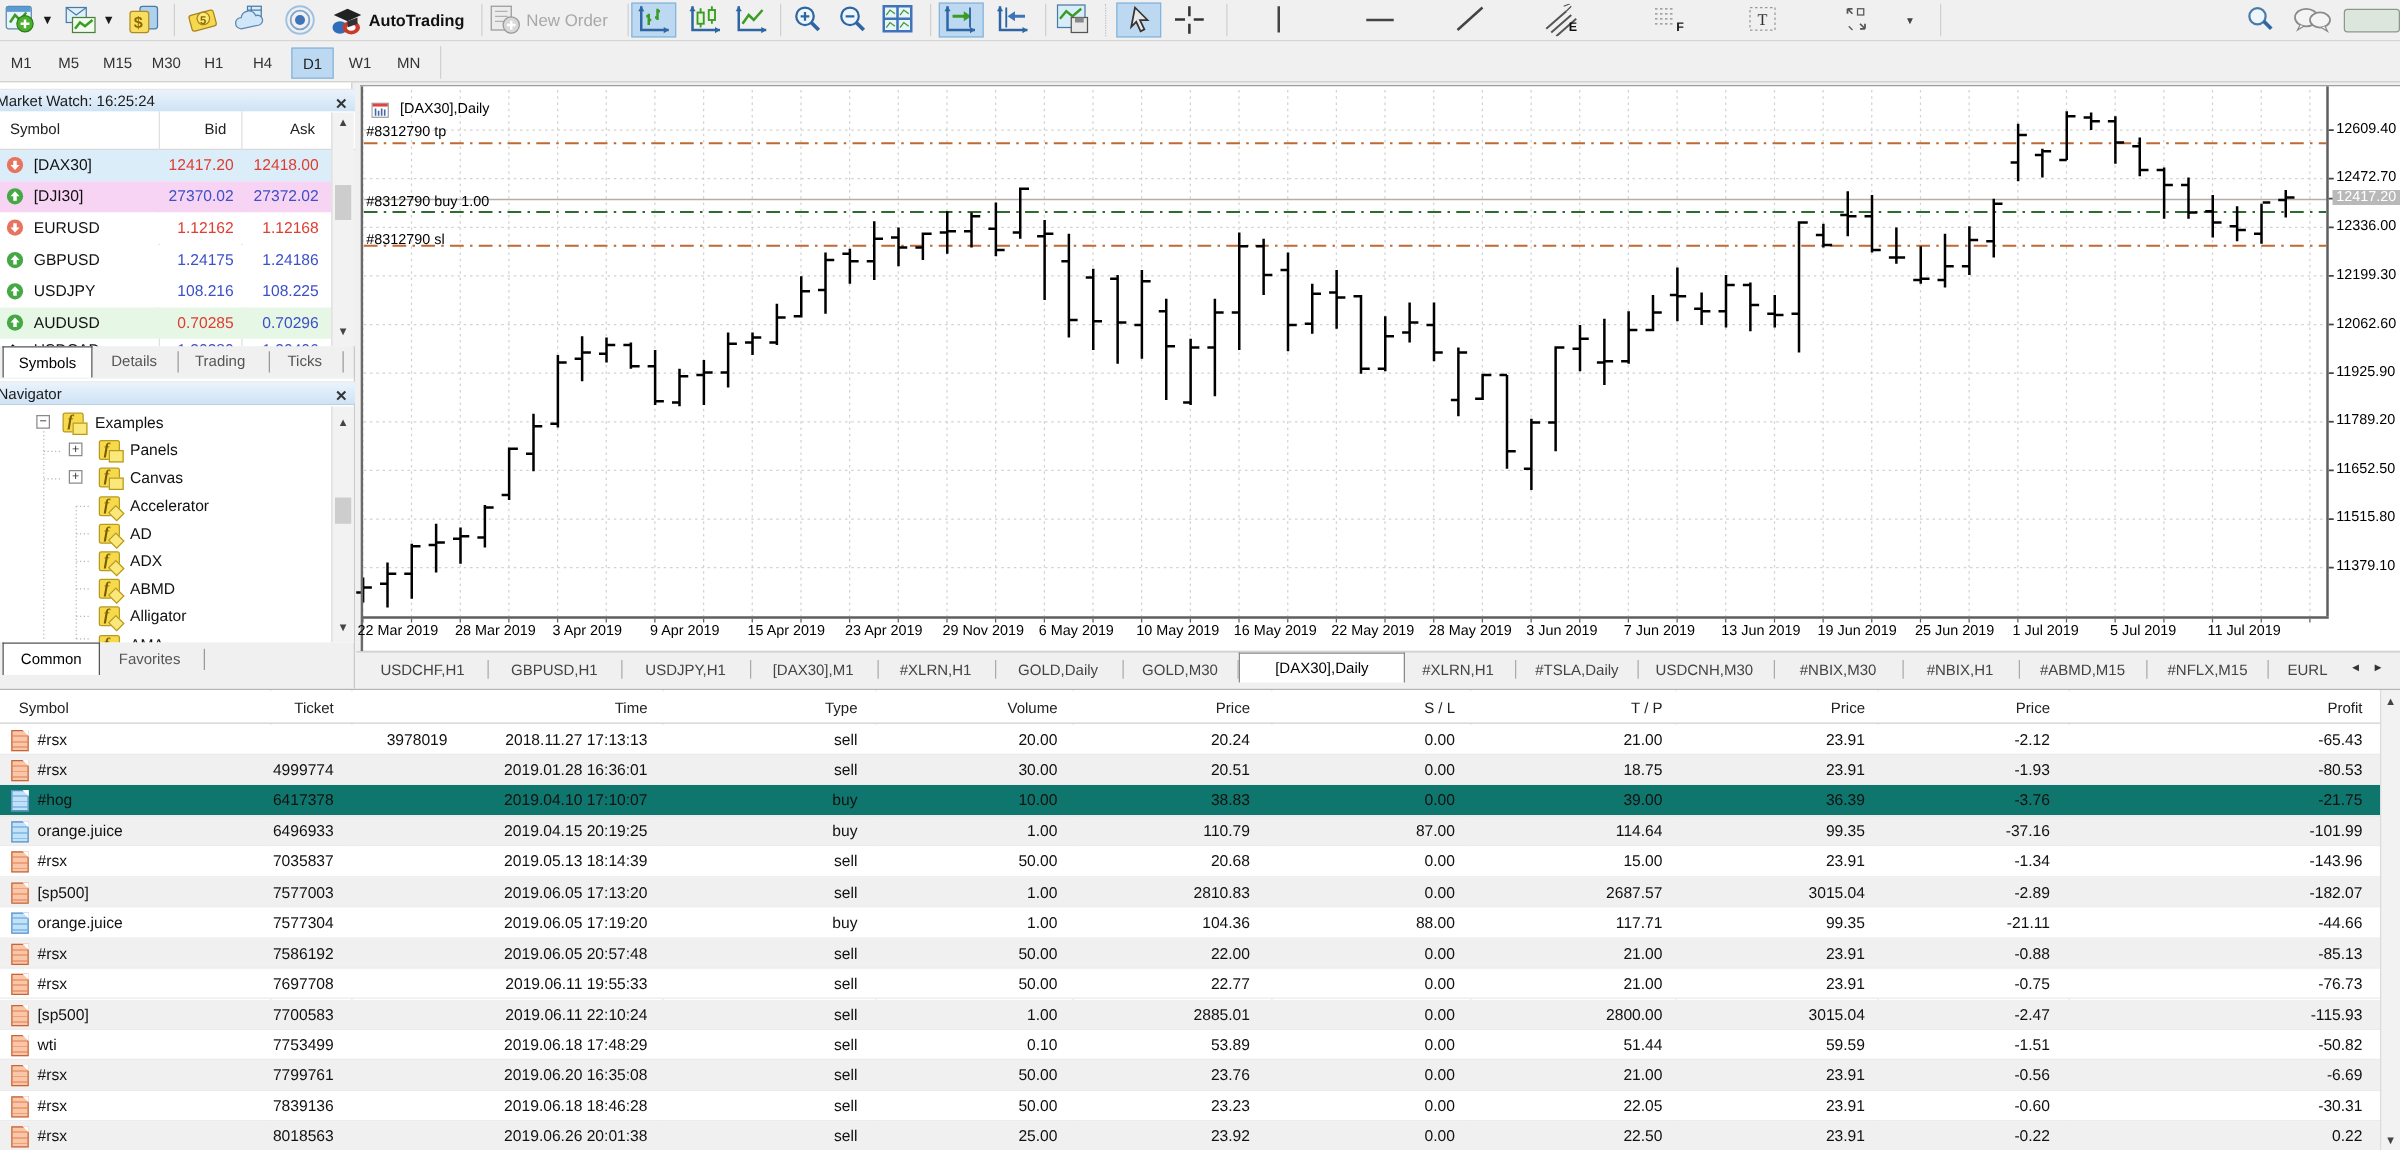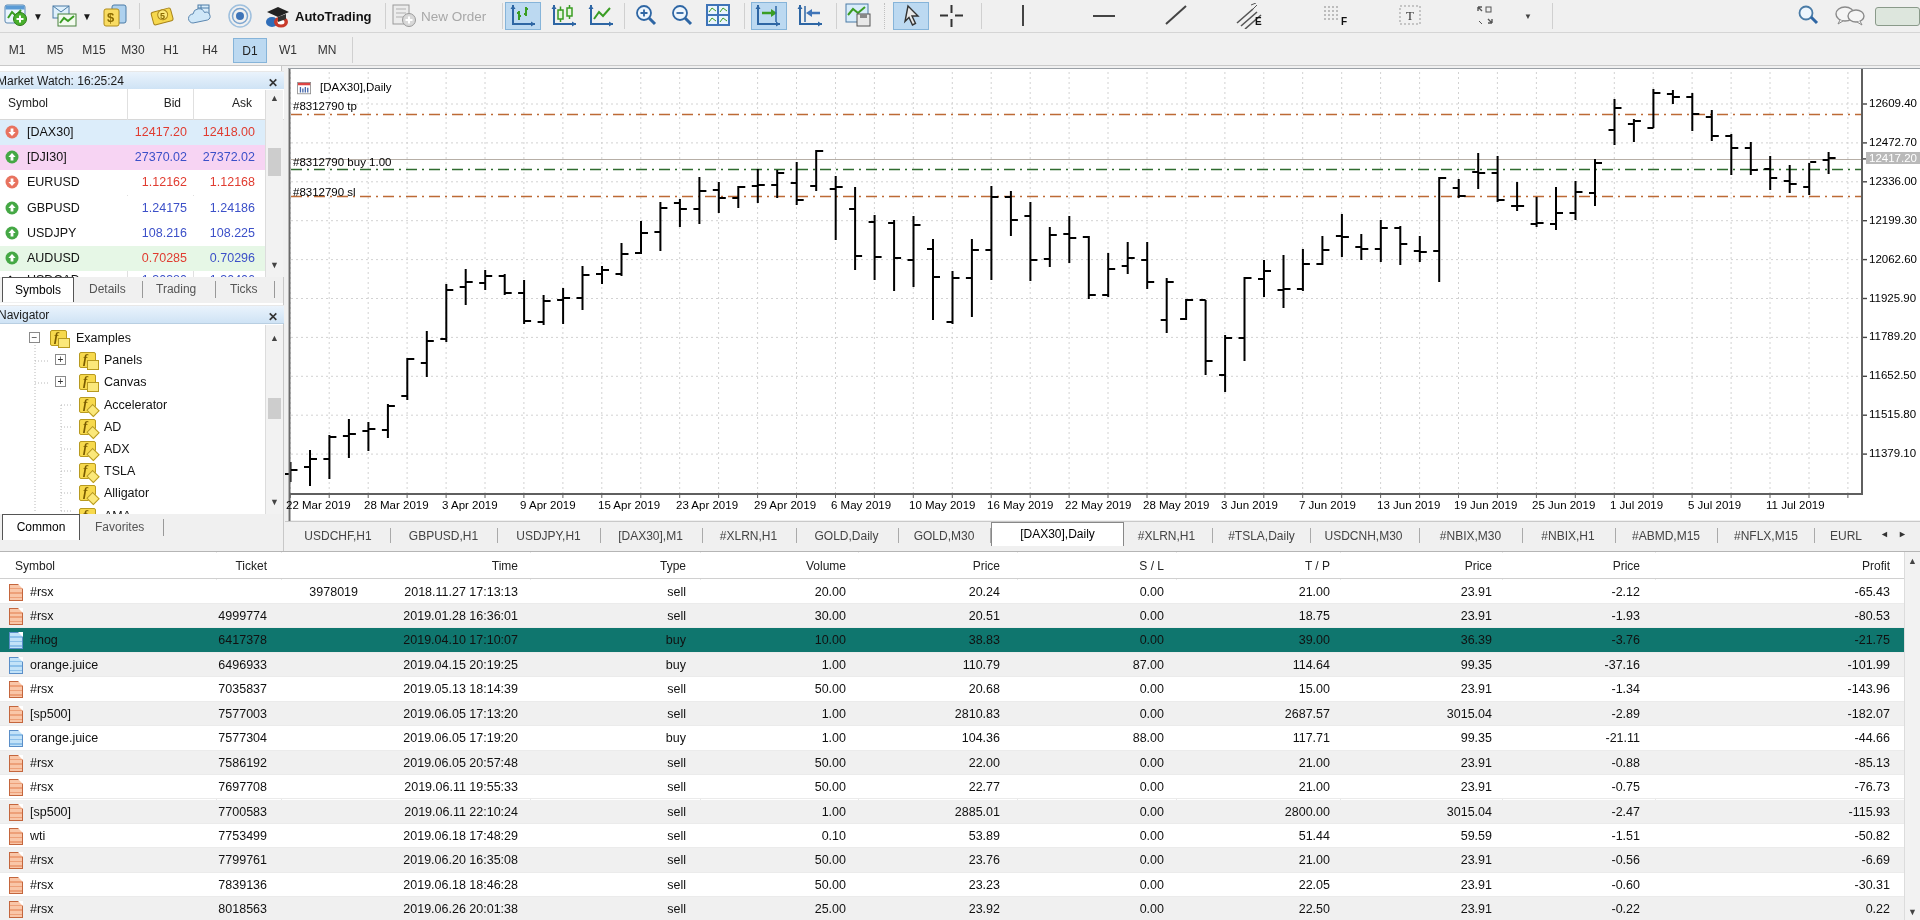--- a/index.html
+++ b/index.html
@@ -391,21 +391,21 @@
 <div class="ntrow" style="top:416.79999999999995px">
         <span class="nfico" style="left:79px"></span>
         <span class="ntxt" style="left:104px">AD</span>
       </div>
 <div class="ntrow" style="top:438.99999999999994px">
         <span class="nfico" style="left:79px"></span>
         <span class="ntxt" style="left:104px">ADX</span>
       </div>
 <div class="ntrow" style="top:461.19999999999993px">
         <span class="nfico" style="left:79px"></span>
-        <span class="ntxt" style="left:104px">TSLA</span>
+        <span class="ntxt" style="left:104px">ABMD</span>
       </div>
 <div class="ntrow" style="top:483.3999999999999px">
         <span class="nfico" style="left:79px"></span>
         <span class="ntxt" style="left:104px">Alligator</span>
       </div>
 <div class="ntrow" style="top:505.5999999999999px">
         <span class="nfico" style="left:79px"></span>
         <span class="ntxt" style="left:104px">AMA</span>
       </div>
 </div>
@@ -557,21 +557,21 @@
 <div class="plbl" style="top:369px">11652.50</div>
 <div class="plbl" style="top:408px">11515.80</div>
 <div class="plbl" style="top:447px">11379.10</div>
 <div class="plbl cur" style="top:152px">12417.20</div>
 <div class="dlbl" style="left:286px">22 Mar 2019</div>
 <div class="dlbl" style="left:364px">28 Mar 2019</div>
 <div class="dlbl" style="left:442px">3 Apr 2019</div>
 <div class="dlbl" style="left:520px">9 Apr 2019</div>
 <div class="dlbl" style="left:598px">15 Apr 2019</div>
 <div class="dlbl" style="left:676px">23 Apr 2019</div>
-<div class="dlbl" style="left:754px">29 Apr 2019</div>
+<div class="dlbl" style="left:754px">29 Nov 2019</div>
 <div class="dlbl" style="left:831px">6 May 2019</div>
 <div class="dlbl" style="left:909px">10 May 2019</div>
 <div class="dlbl" style="left:987px">16 May 2019</div>
 <div class="dlbl" style="left:1065px">22 May 2019</div>
 <div class="dlbl" style="left:1143px">28 May 2019</div>
 <div class="dlbl" style="left:1221px">3 Jun 2019</div>
 <div class="dlbl" style="left:1299px">7 Jun 2019</div>
 <div class="dlbl" style="left:1377px">13 Jun 2019</div>
 <div class="dlbl" style="left:1454px">19 Jun 2019</div>
 <div class="dlbl" style="left:1532px">25 Jun 2019</div>

